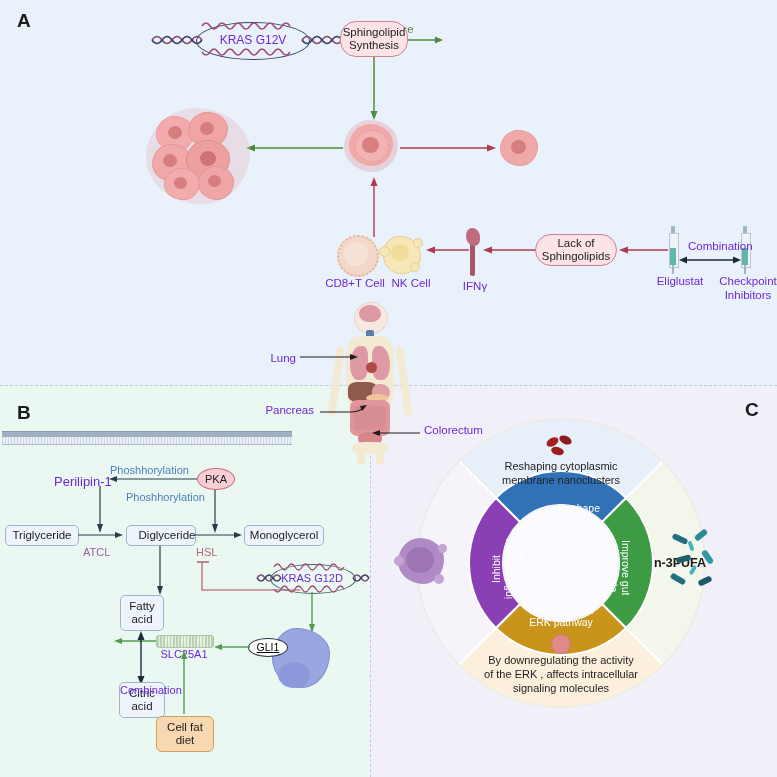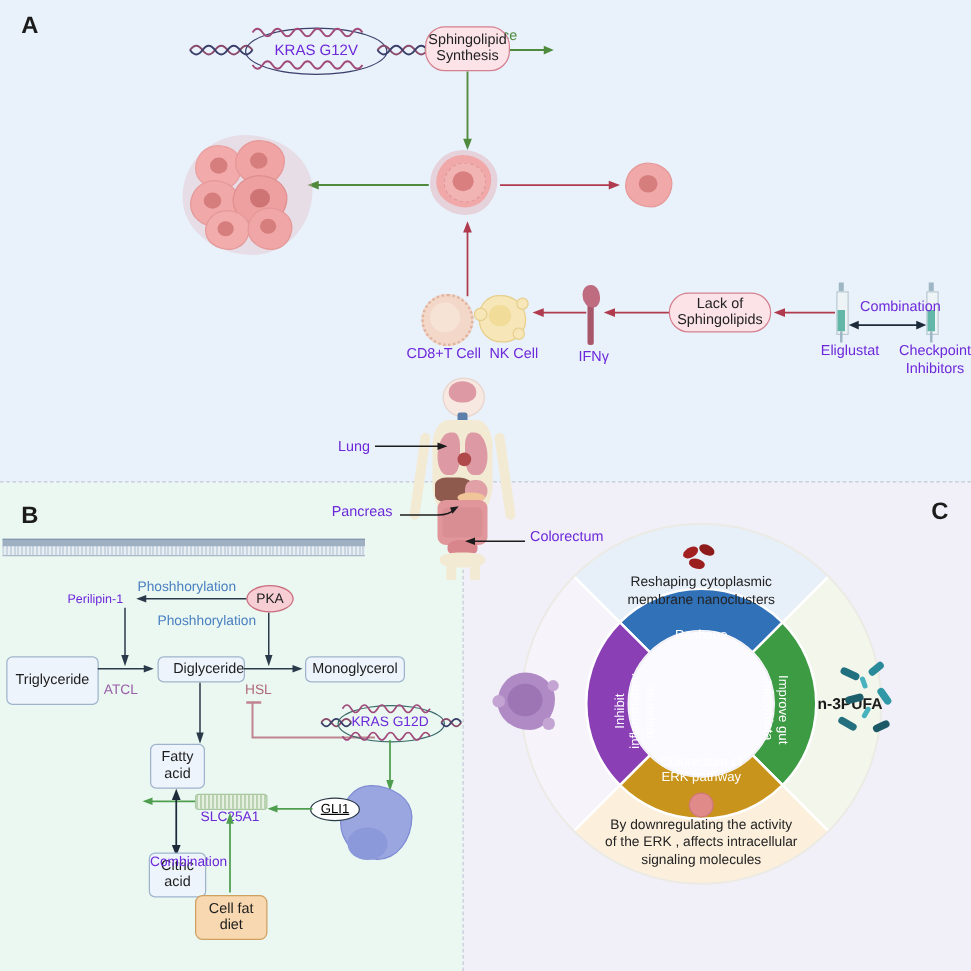--- a/index.html
+++ b/index.html
@@ -256,21 +256,21 @@
 
     <div class="plabel" style="left:17px;top:16px;">B</div>
 
     <div style="position:absolute;left:2px;top:45px;width:290px;height:14px;">
       <div style="position:absolute;left:0;top:0;width:290px;height:6px;background:#9fb0c2;border-top:1px solid #8598ad;"></div>
       <div style="position:absolute;left:0;top:6px;width:290px;height:7px;
                   background:repeating-linear-gradient(90deg,#c9d6e2 0 1.5px,#e9eef4 1.5px 3px);
                   border-bottom:1px solid #aab9c8;"></div>
     </div>
 
-    <div class="txt" style="left:54px;top:88px;font-size:10px;">Perilipin-1</div>
+    <div class="txt" style="left:54px;top:88px;font-size:13px;">Perilipin-1</div>
 
     <div class="box" style="left:197px;top:82px;width:38px;height:22px;border-radius:50%;
          background:#f6ced4;border:1.4px solid #c96d7e;font-size:11px;color:#1d1d1d;">
       <span>PKA</span>
     </div>
 
     <svg style="position:absolute;left:106px;top:86px;" width="92" height="14">
       <line x1="91" y1="7" x2="10" y2="7" stroke="#2b3a4a" stroke-width="1.2"></line>
       <polygon points="3,7 11,4 11,10" fill="#2b3a4a"></polygon>
     </svg>
@@ -280,21 +280,21 @@
     <svg style="position:absolute;left:208px;top:104px;" width="14" height="44">
       <line x1="7" y1="0" x2="7" y2="36" stroke="#2b3a4a" stroke-width="1.2"></line>
       <polygon points="7,43 4,34 10,34" fill="#2b3a4a"></polygon>
     </svg>
 
     <svg style="position:absolute;left:93px;top:100px;" width="14" height="48">
       <line x1="7" y1="0" x2="7" y2="40" stroke="#2b3a4a" stroke-width="1.2"></line>
       <polygon points="7,47 4,38 10,38" fill="#2b3a4a"></polygon>
     </svg>
 
-    <div class="box bluebox" style="left:5px;top:139px;width:74px;height:39px;">
+    <div class="box bluebox" style="left:5px;top:139px;width:74px;height:21px;">
       <span>Triglyceride</span>
     </div>
 
     <svg style="position:absolute;left:78px;top:142px;" width="48" height="14">
       <line x1="0" y1="7" x2="38" y2="7" stroke="#2b3a4a" stroke-width="1.2"></line>
       <polygon points="45,7 37,4 37,10" fill="#2b3a4a"></polygon>
     </svg>
     <div class="txt" style="left:83px;top:160px;color:#9a5fa8;font-size:11px;">ATCL</div>
 
     <div class="box bluebox" style="left:126px;top:139px;width:70px;height:21px;padding-left:12px;">
@@ -429,21 +429,21 @@
 
         <path d="M103.98,186.02 A58,58 0 0 1 103.98,103.98 L79.94,79.94 A92,92 0 0 0 79.94,210.06 Z" fill="#8a3fb5" stroke="#ffffff" stroke-width="2"></path>
 
         <circle cx="145" cy="145" r="58" fill="#fbfaff" stroke="#efedf5" stroke-width="1"></circle>
       </svg>
 
       
       <div class="center-lbl" style="left:0;top:138px;width:290px;text-align:right;">n-3PUFA</div>
 
       
-      <div class="seg-lbl" style="left:95px;top:84px;width:100px;">Reshape</div>
+      <div class="seg-lbl" style="left:113px;top:84px;width:100px;">Reshape</div>
 
       <div class="seg-lbl vtext" style="left:196px;top:110px;height:80px;width:20px;">
         <span>Improve gut</span><br>
         <span>microbiota</span>
       </div>
 
       <div class="seg-lbl" style="left:93px;top:186px;width:104px;">
         <span>Colorectum of</span><br>
         <span>ERK pathway</span>
       </div>

